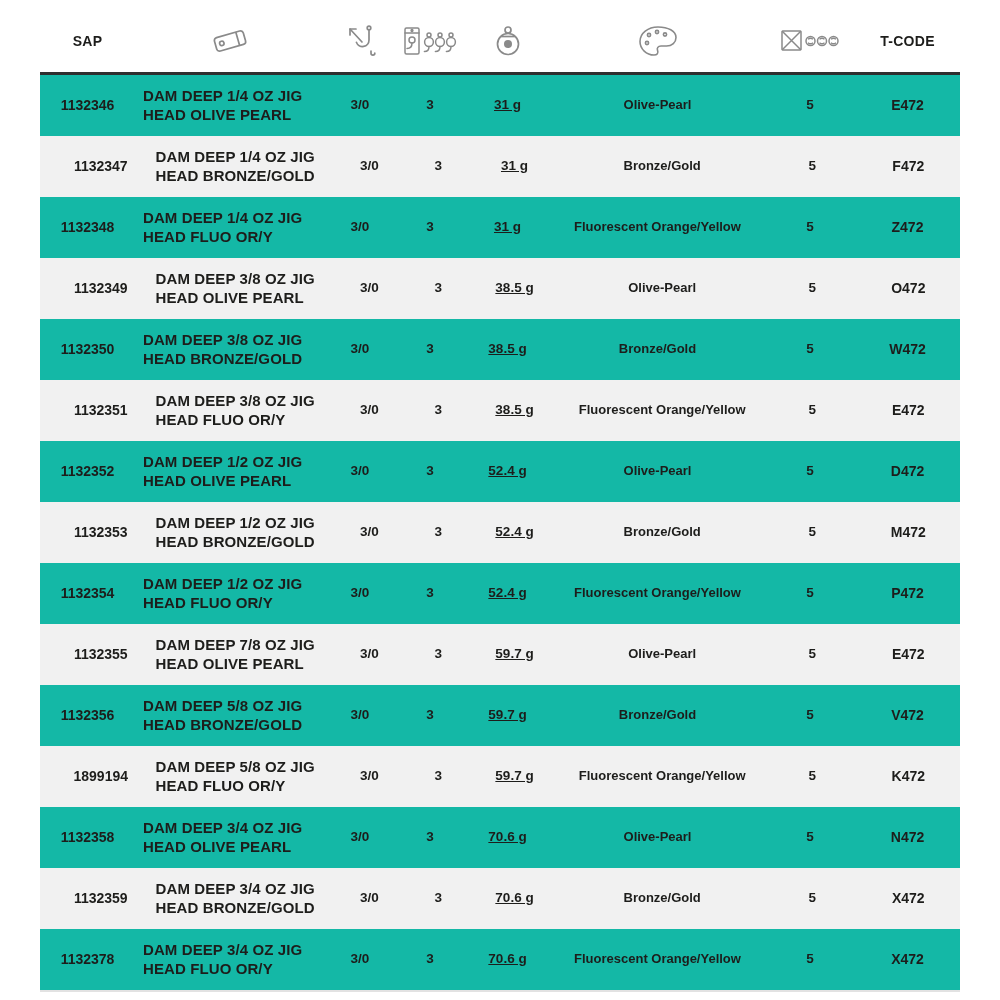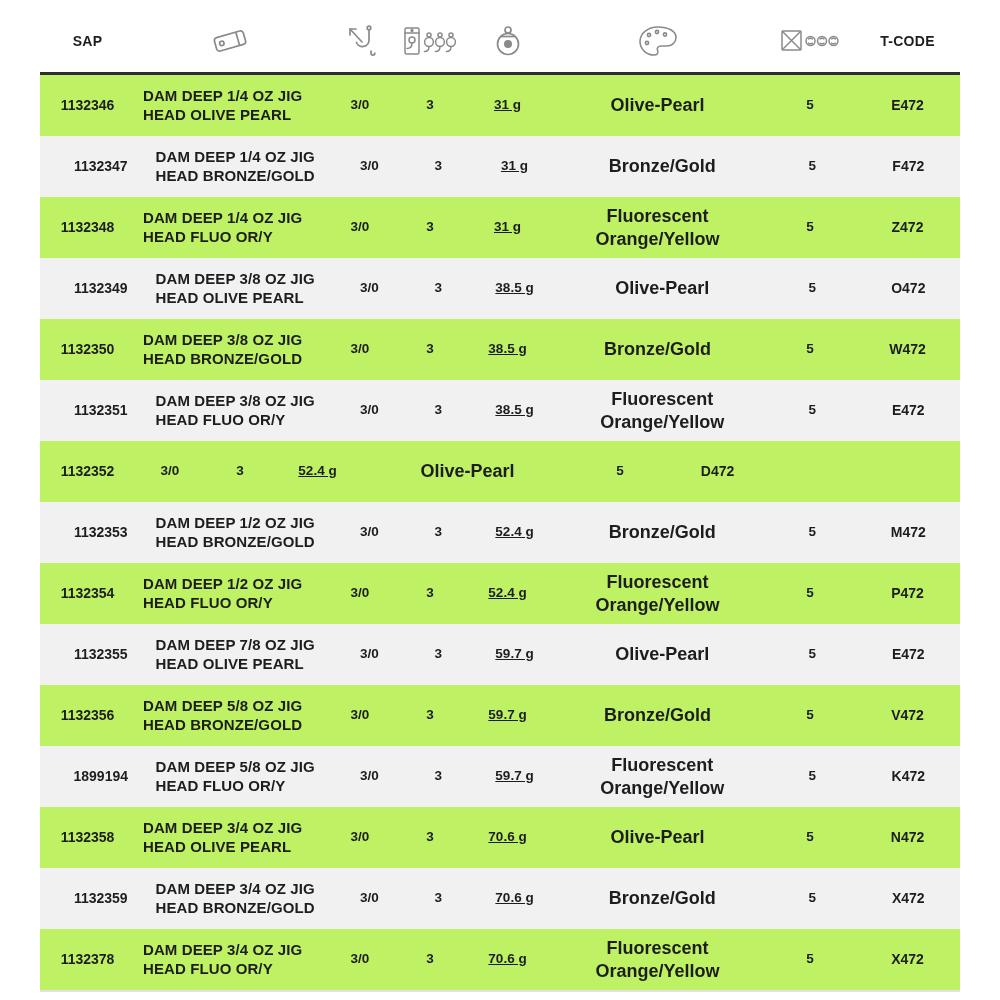--- a/index.html
+++ b/index.html
@@ -35,41 +35,41 @@
     color: #1d1d1b;
     font-weight: 700;
     font-size: 18px;
     letter-spacing: 0.3px;
   }
   .tbody { width: 100%; }
   .tr {
     display: flex;
     align-items: center;
     height: 61px;
-    background: #bef264;
+    background: #14b8a6;
   }
   .tr.striped { background: #f1f1f1; padding-left: 14px; }
   .td {
     display: flex;
     align-items: center;
     justify-content: center;
     text-align: center;
     color: #1d1d1b;
     font-weight: 700;
     font-size: 13.5px;
     line-height: 1.25;
     box-sizing: border-box;
   }
   
   .col-sap    { width: 95px;  font-size: 14px; }
   .col-name   { width: 190px; }
   .col-hook   { width: 70px;  }
   .col-qty    { width: 70px;  }
   .col-weight { width: 85px; text-decoration: underline;  }
-  .col-color  { width: 215px; font-size: 18px; }
+  .col-color  { width: 215px; font-size: 13px; }
   .col-units  { width: 90px;  }
   .col-tcode  { width: 105px; font-size: 14px; }
   .td.col-name {
     justify-content: flex-start;
     text-align: left;
     padding-left: 8px;
     padding-right: 6px;
     font-size: 15px;
     letter-spacing: 0.1px;
   }
@@ -234,20 +234,21 @@
     <div class="td col-hook">3/0</div>
     <div class="td col-qty">3</div>
     <div class="td col-weight">38.5 g</div>
     <div class="td col-color">Fluorescent Orange/Yellow</div>
     <div class="td col-units">5</div>
     <div class="td col-tcode">E472</div>
   </div>
 
   <div class="tr">
     <div class="td col-sap">1132352</div>
+    <div class="td col-name">DAM DEEP 1/2 OZ JIG HEAD OLIVE PEARL</div>
     <div class="td col-hook">3/0</div>
     <div class="td col-qty">3</div>
     <div class="td col-weight">52.4 g</div>
     <div class="td col-color">Olive-Pearl</div>
     <div class="td col-units">5</div>
     <div class="td col-tcode">D472</div>
   </div>
 
   <div class="tr striped">
     <div class="td col-sap">1132353</div>

